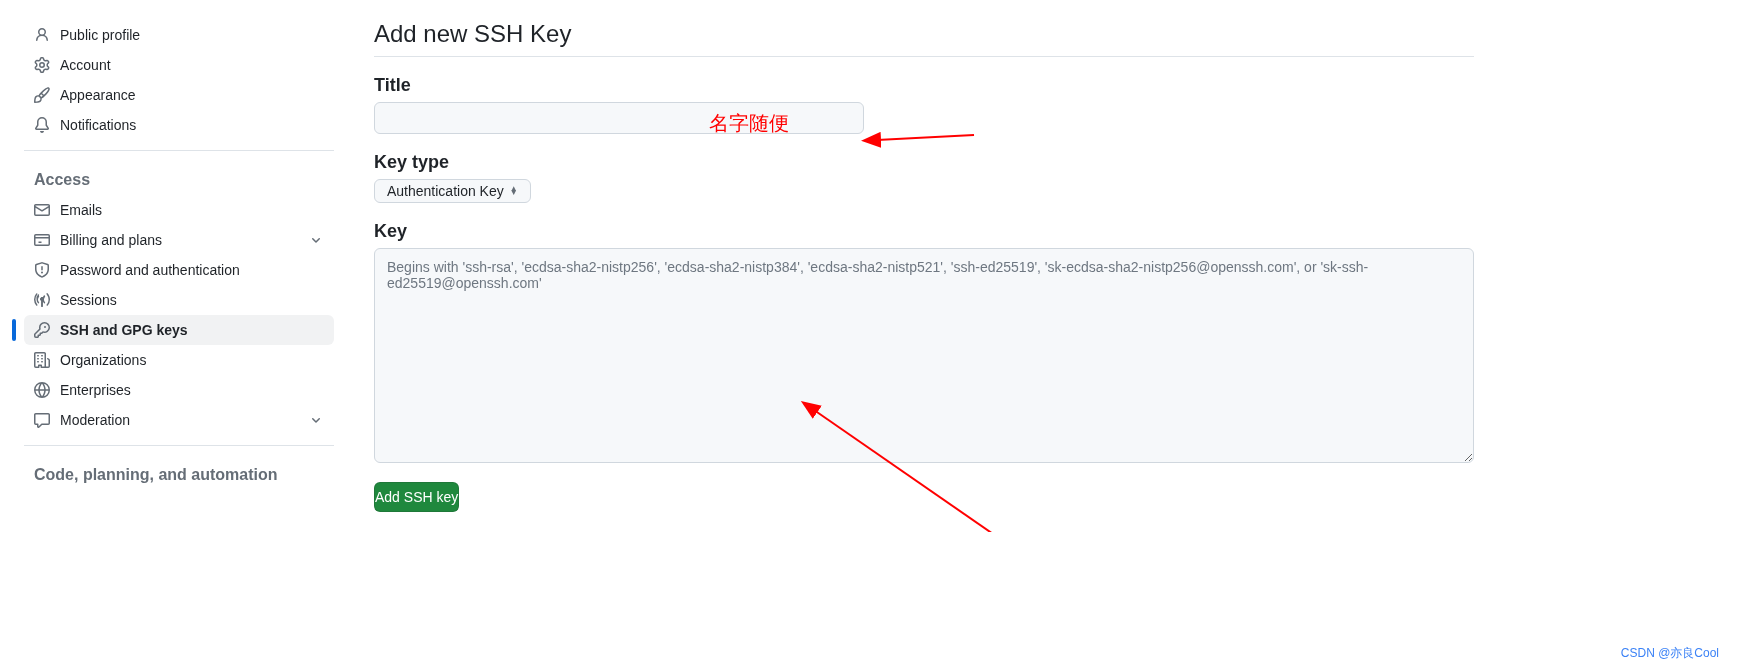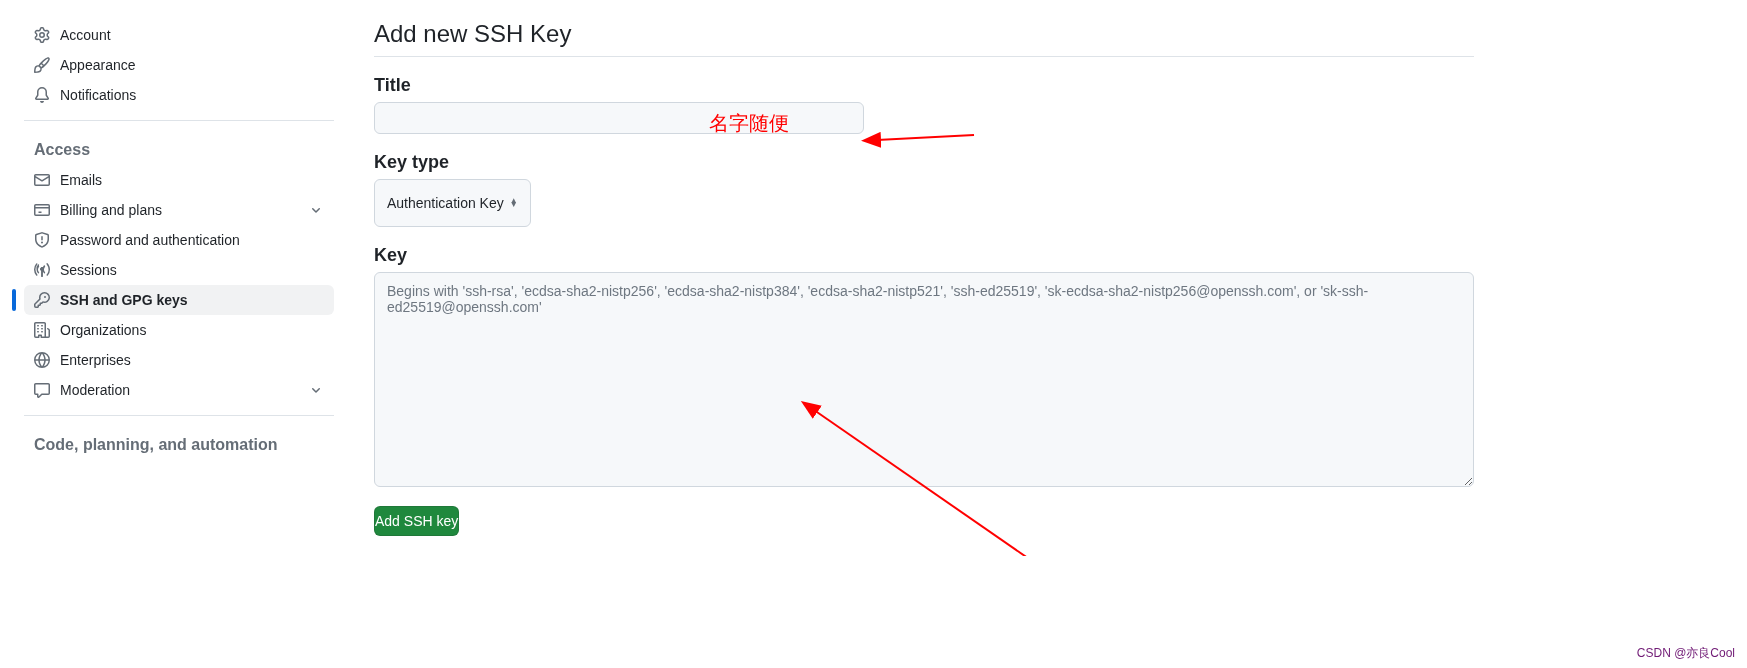--- a/index.html
+++ b/index.html
@@ -92,21 +92,21 @@
     color: #1f2328;
   }
   .select-box {
     display: inline-flex;
     align-items: center;
     gap: 6px;
     border: 1px solid #d0d7de;
     border-radius: 6px;
     background: #f6f8fa;
     padding: 5px 12px;
-    height: 48px;
+    height: 24px;
     font-size: 14px;
     cursor: pointer;
   }
   .select-arrows {
     display: inline-flex;
     flex-direction: column;
     line-height: 4px;
     font-size: 8px;
     color: #656d76;
   }
@@ -143,33 +143,41 @@
     pointer-events: none;
     font-family: "Microsoft YaHei", sans-serif;
   }
   svg.arrow-svg {
     position: absolute;
     pointer-events: none;
     overflow: visible;
   }
   .watermark {
     position: fixed;
-    right: 12px;
+    right: 28px;
     bottom: 6px;
     font-size: 12px;
-    color: #701a75;
+    color: #3b82f6;
     pointer-events: none;
   }
 </style>
 </head>
 <body>
 
 <div class="container">
 
   <aside class="sidebar">
+    <div class="nav-item">
+      <span class="icon">
+        <svg viewBox="0 0 16 16" width="16" height="16" fill="currentColor">
+            <path d="M10.561 8.073a6.005 6.005 0 0 1 3.432 5.142.75.75 0 1 1-1.498.07 4.5 4.5 0 0 0-8.99 0 .75.75 0 0 1-1.498-.07 6.004 6.004 0 0 1 3.431-5.142 3.999 3.999 0 1 1 5.123 0ZM10.5 5a2.5 2.5 0 1 0-5 0 2.5 2.5 0 0 0 5 0Z"></path>
+          </svg>
+      </span>
+      <span>Public profile</span>
+    </div>
     <div class="nav-item">
       <span class="icon">
         <svg viewBox="0 0 16 16" width="16" height="16" fill="currentColor">
             <path d="M8 0a8.2 8.2 0 0 1 .701.031C9.444.095 9.99.645 10.16 1.29l.288 1.107c.018.066.079.158.212.224.231.114.454.243.668.386.123.082.233.09.299.071l1.103-.303c.644-.176 1.392.021 1.82.63.27.385.506.792.704 1.218.315.675.111 1.422-.364 1.891l-.814.806c-.049.048-.098.147-.088.294.016.257.016.515 0 .772-.01.147.038.246.088.294l.814.806c.475.469.679 1.216.364 1.891a7.977 7.977 0 0 1-.704 1.217c-.428.61-1.176.807-1.82.63l-1.102-.302c-.067-.019-.177-.011-.3.071a5.909 5.909 0 0 1-.668.386c-.133.066-.194.158-.211.224l-.29 1.106c-.168.646-.715 1.196-1.458 1.26a8.006 8.006 0 0 1-1.402 0c-.743-.064-1.289-.614-1.458-1.26l-.289-1.106c-.018-.066-.079-.158-.212-.224a5.738 5.738 0 0 1-.668-.386c-.123-.082-.233-.09-.299-.071l-1.103.303c-.644.176-1.392-.021-1.82-.63a8.12 8.12 0 0 1-.704-1.218c-.315-.675-.111-1.422.363-1.891l.815-.806c.05-.048.098-.147.088-.294a6.214 6.214 0 0 1 0-.772c.01-.147-.038-.246-.088-.294l-.815-.806C.635 6.045.431 5.298.746 4.623a7.92 7.92 0 0 1 .704-1.217c.428-.61 1.176-.807 1.82-.63l1.102.302c.067.019.177.011.3-.071.214-.143.437-.272.668-.386.133-.066.194-.158.211-.224l.29-1.106C6.009.645 6.556.095 7.299.03 7.53.01 7.764 0 8 0Zm-.571 1.525c-.036.003-.108.036-.137.146l-.289 1.105c-.147.561-.549.967-.998 1.189-.173.086-.34.183-.5.29-.417.278-.97.423-1.529.27l-1.103-.303c-.109-.03-.175.016-.195.045-.22.312-.412.644-.573.99-.014.031-.021.11.059.19l.815.806c.411.406.562.957.53 1.456a4.709 4.709 0 0 0 0 .582c.032.499-.119 1.05-.53 1.456l-.815.806c-.081.08-.073.159-.059.19.162.346.353.677.573.989.02.03.085.076.195.046l1.102-.303c.56-.153 1.113-.008 1.53.27.161.107.328.204.501.29.447.222.85.629.997 1.189l.289 1.105c.029.109.101.143.137.146a6.6 6.6 0 0 0 1.142 0c.036-.003.108-.036.137-.146l.289-1.105c.147-.561.549-.967.998-1.189.173-.086.34-.183.5-.29.417-.278.97-.423 1.529-.27l1.103.303c.109.029.175-.016.195-.045.22-.313.411-.644.573-.99.014-.031.021-.11-.059-.19l-.815-.806c-.411-.406-.562-.957-.53-1.456a4.709 4.709 0 0 0 0-.582c-.032-.499.119-1.05.53-1.456l.815-.806c.081-.08.073-.159.059-.19a6.464 6.464 0 0 0-.573-.989c-.02-.03-.085-.076-.195-.046l-1.102.303c-.56.153-1.113.008-1.53-.27a4.44 4.44 0 0 0-.501-.29c-.447-.222-.85-.629-.997-1.189l-.289-1.105c-.029-.11-.101-.143-.137-.146a6.6 6.6 0 0 0-1.142 0ZM11 8a3 3 0 1 1-6 0 3 3 0 0 1 6 0ZM9.5 8a1.5 1.5 0 1 0-3.001.001A1.5 1.5 0 0 0 9.5 8Z"></path>
           </svg>
       </span>
       <span>Account</span>
     </div>
     <div class="nav-item">
       <span class="icon">

